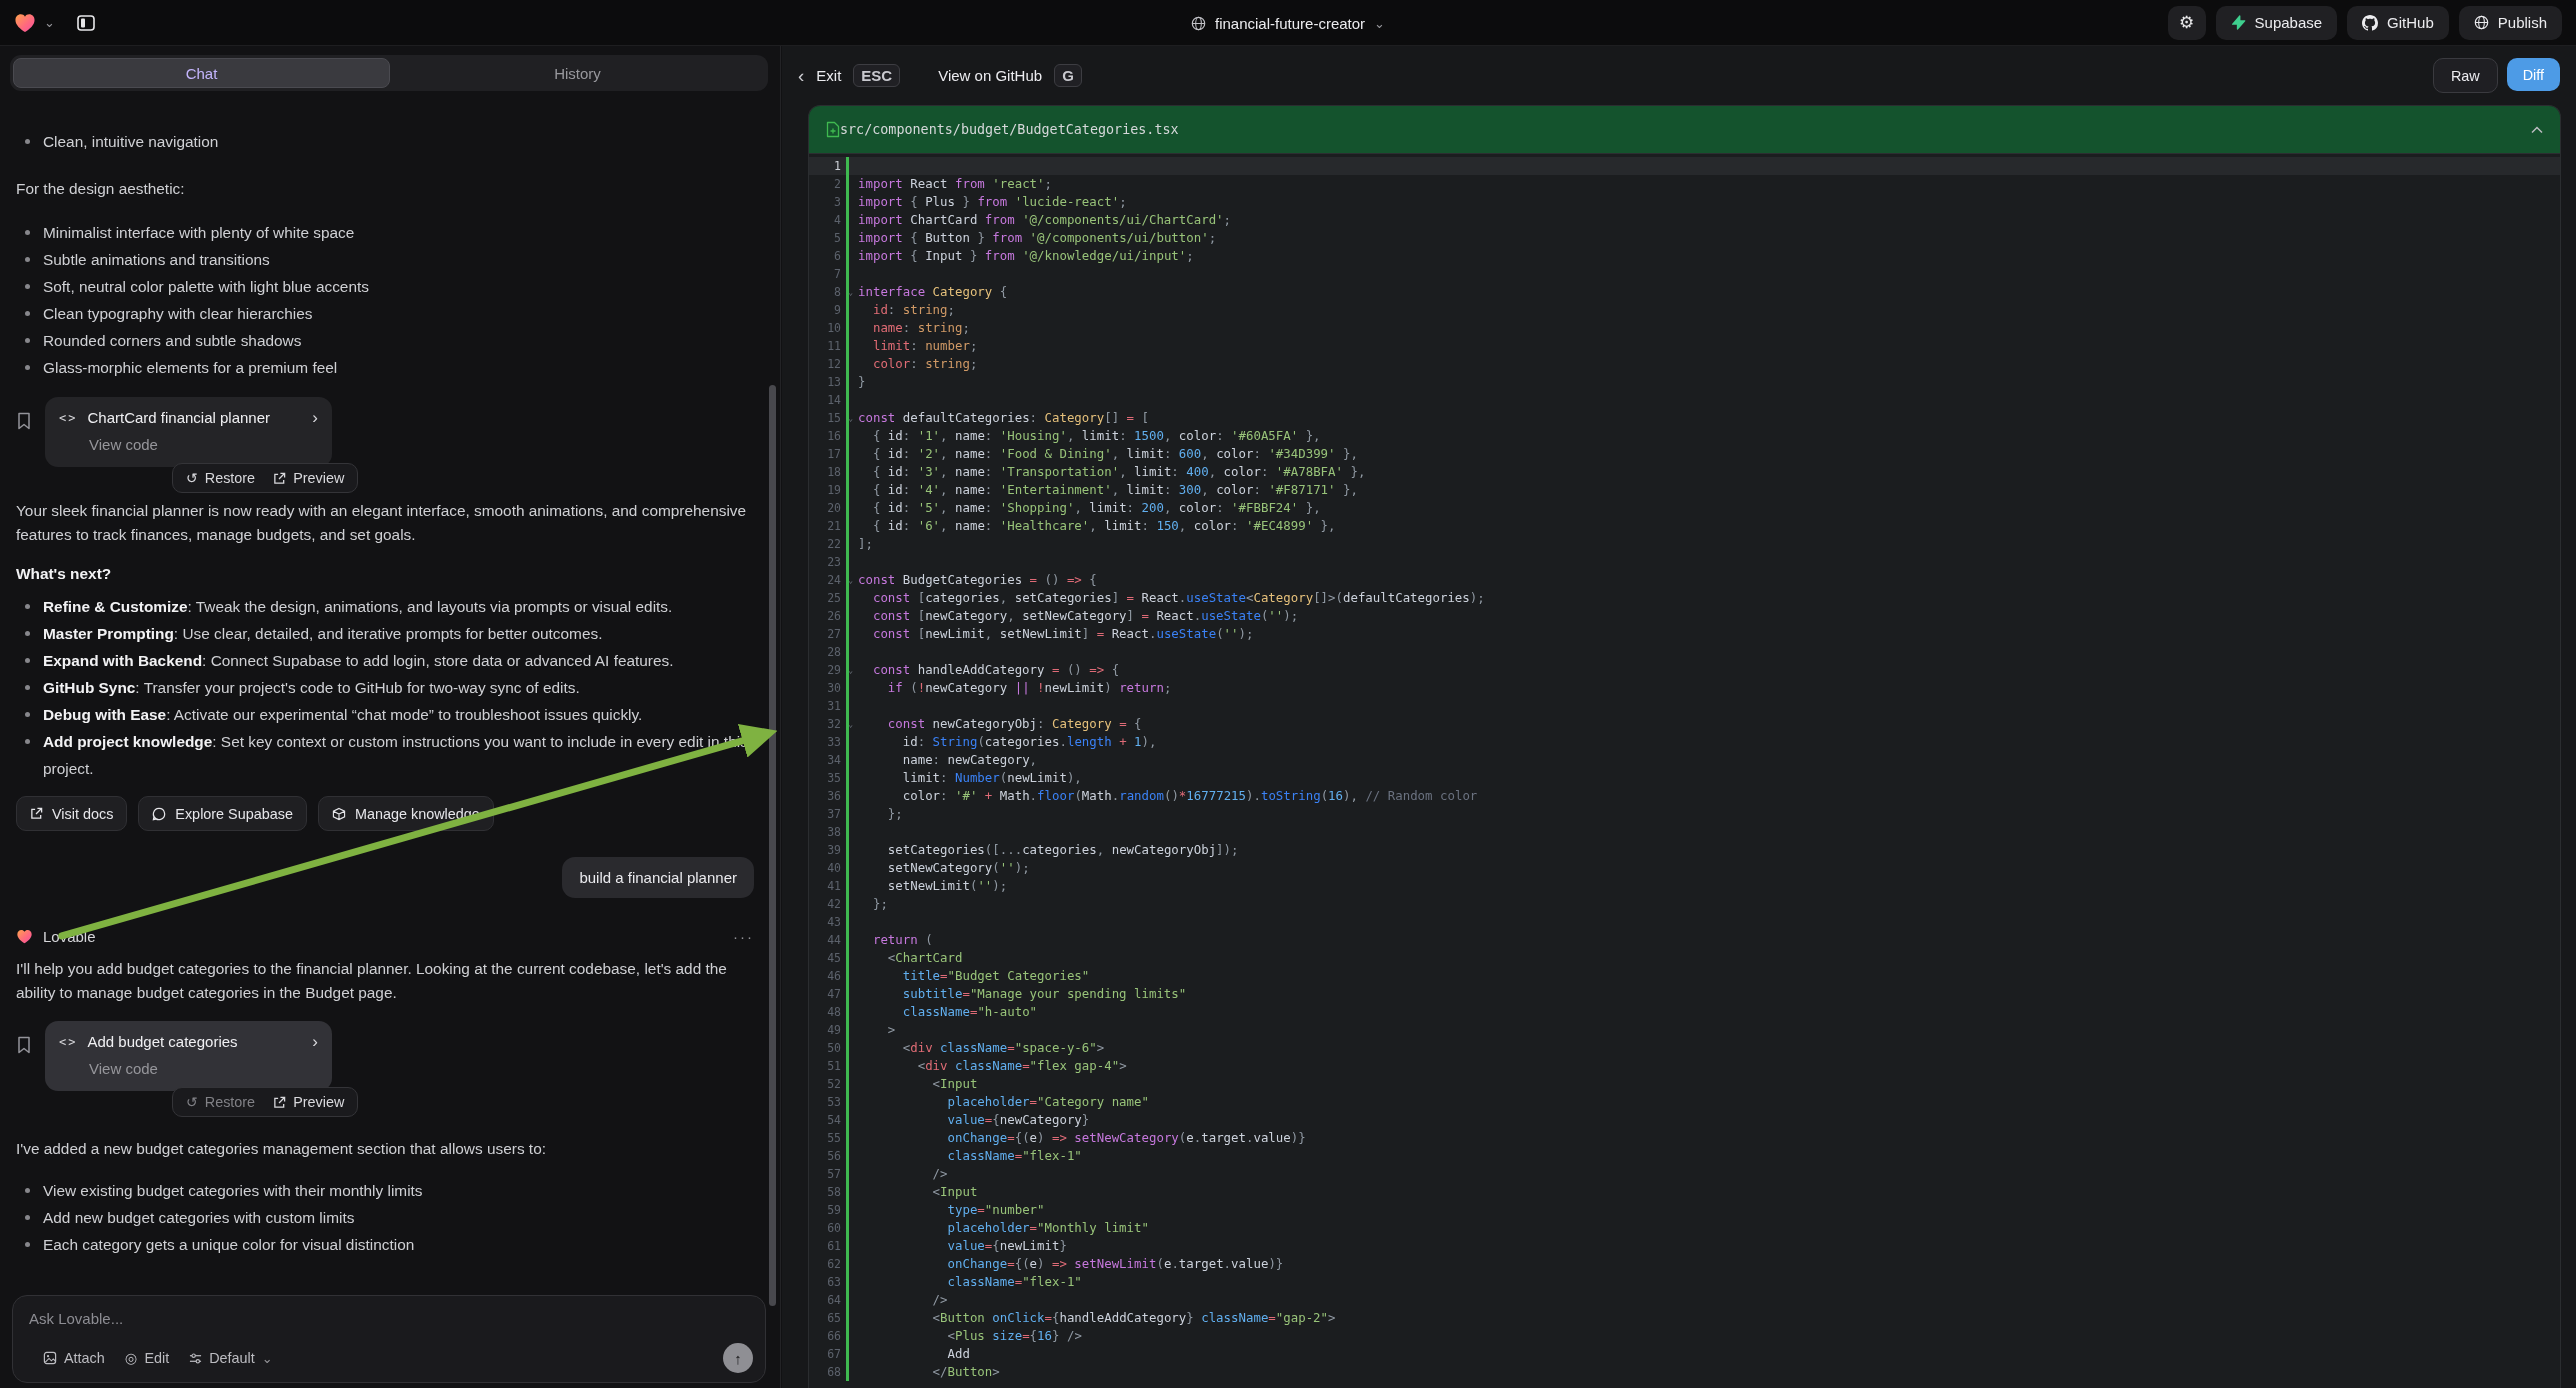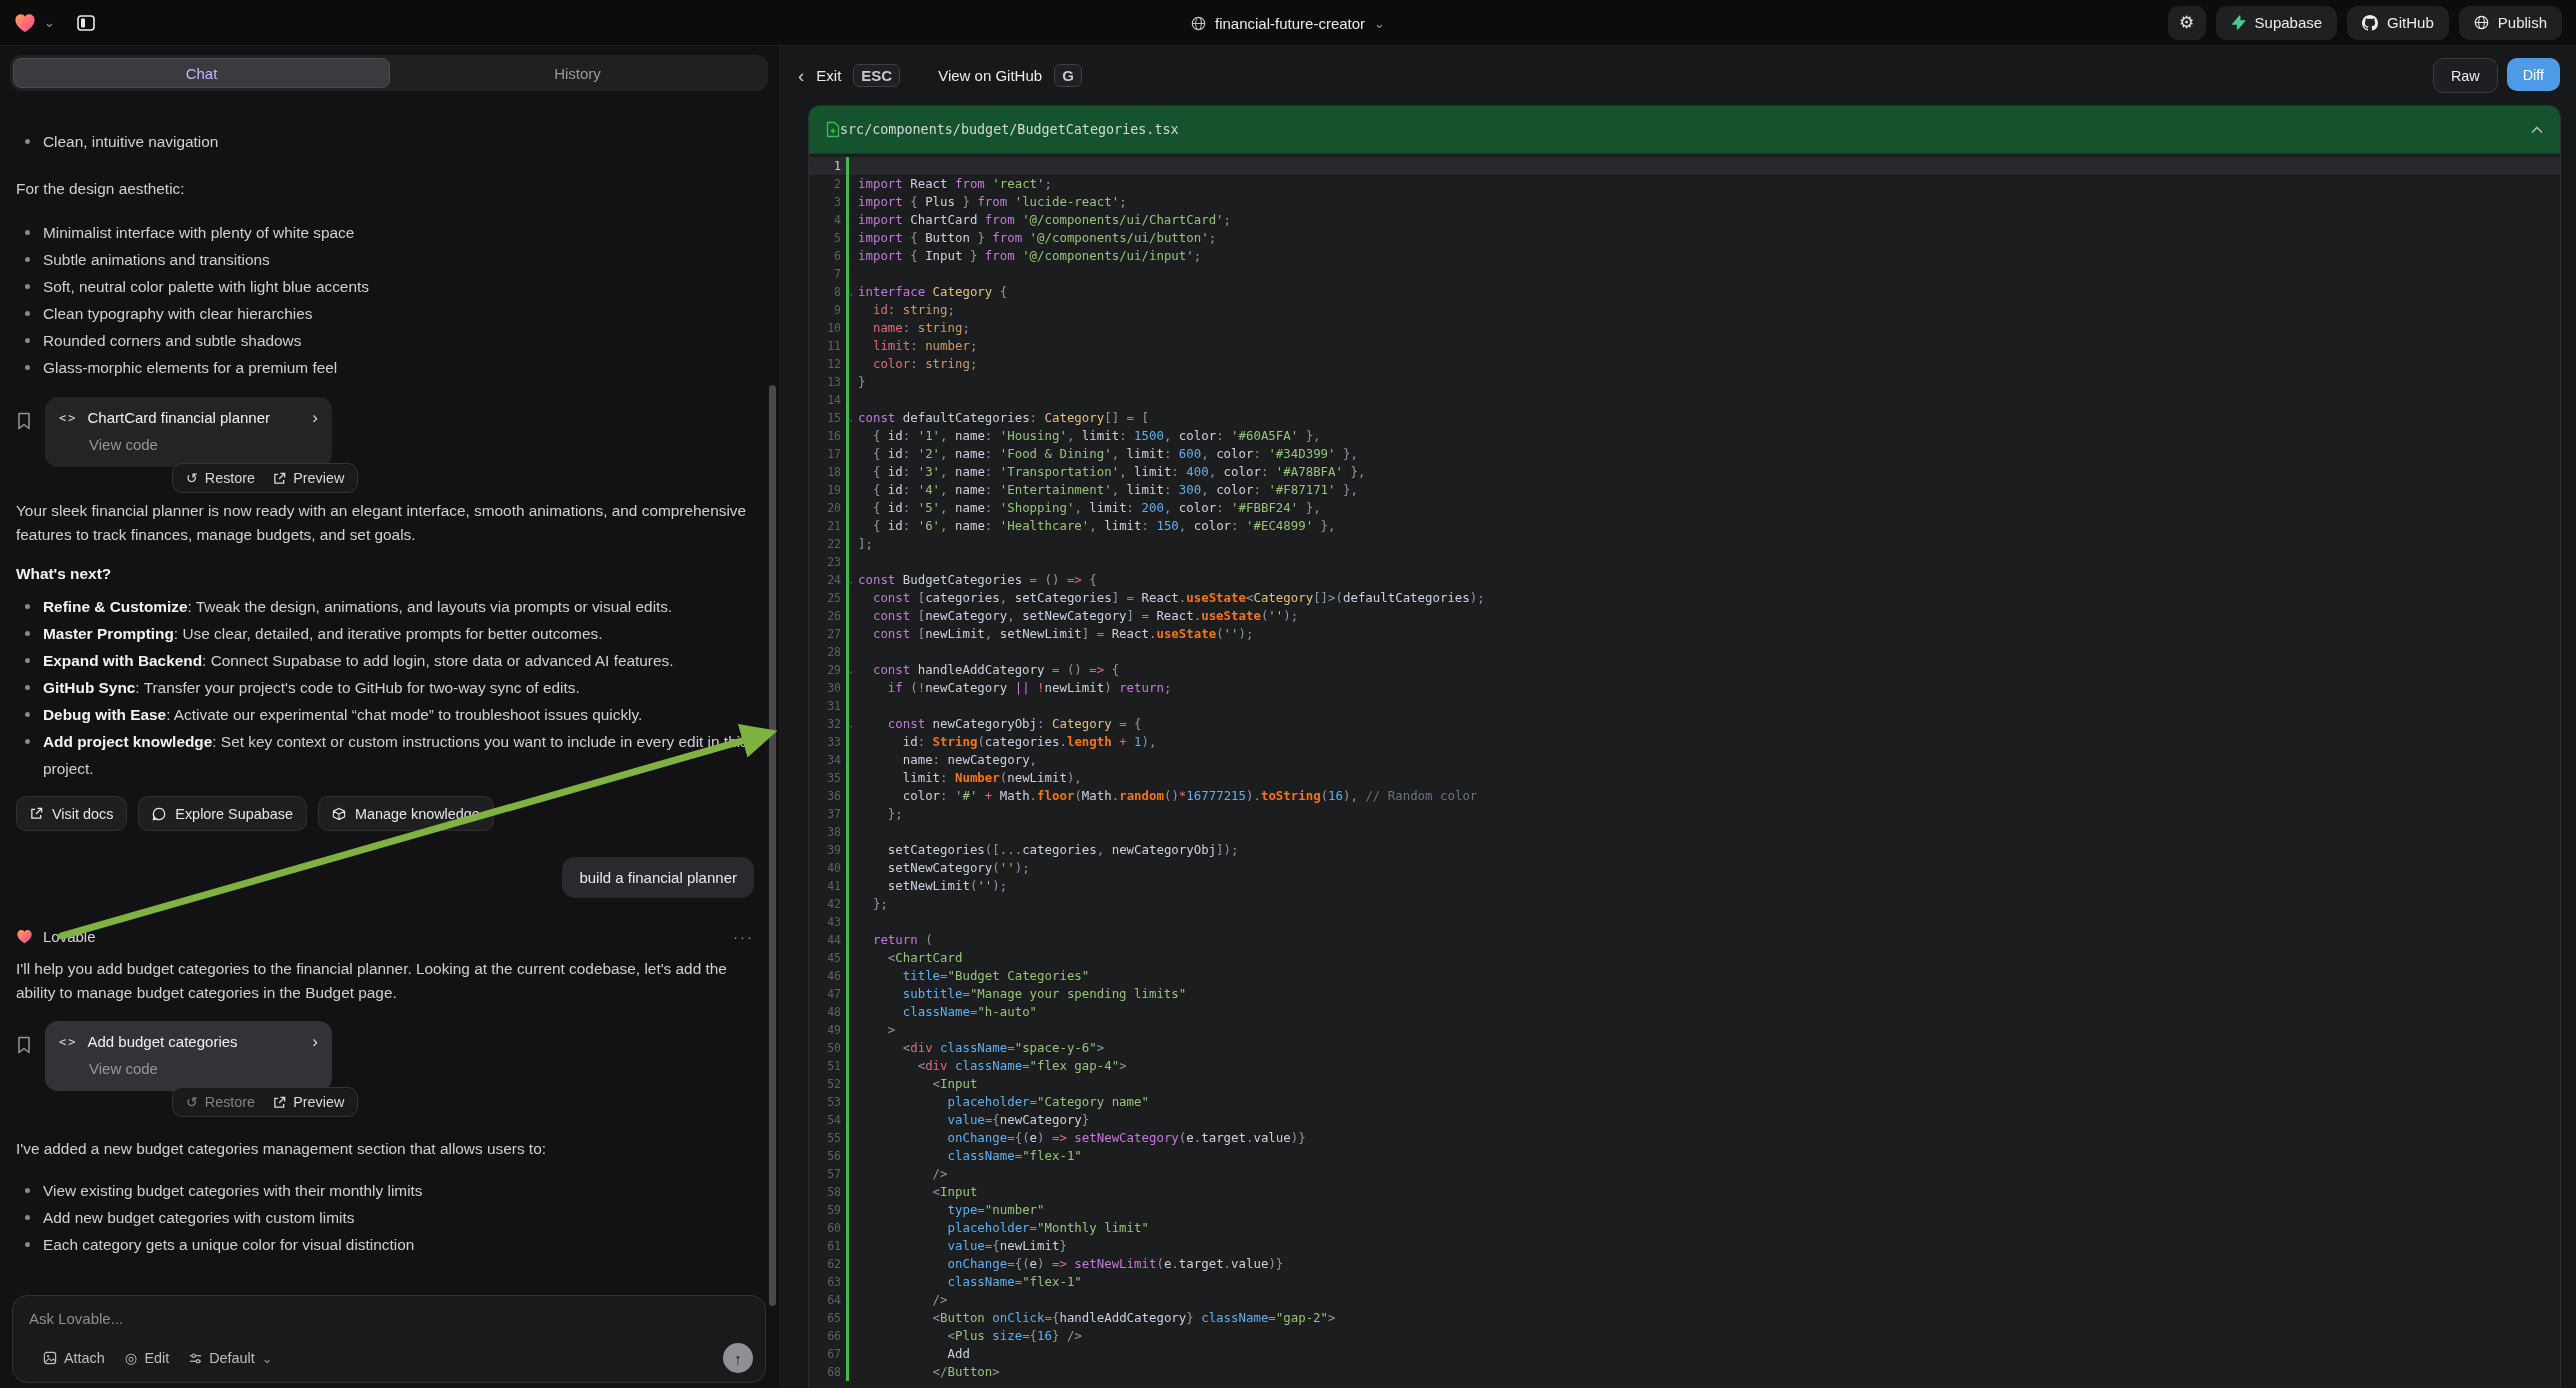--- a/index.html
+++ b/index.html
@@ -97,21 +97,21 @@
 
   .codearea{flex:1;background:#1b1d1f;padding-top:3px;font-family:"DejaVu Sans Mono",monospace;font-size:12.4px;overflow:hidden;}
   .cl{display:flex;height:18px;line-height:18px;white-space:pre;}
   .cl.hl{background:#27292c;}
   .gut{width:37px;flex:none;text-align:right;padding-right:5px;color:#5c626c;position:relative;box-sizing:border-box;font-size:11.5px;}
   .cl.hl .gut{color:#cdd1d7;}
   .fold{position:absolute;right:-7px;top:1px;font-size:8px;color:#6c727c;}
   .bar{width:3px;flex:none;background:#3fb950;}
   .txt{padding-left:9px;}
   .tk-k{color:#c678dd;} .tk-w{color:#ccd2dc;} .tk-p{color:#9099a3;} .tk-s{color:#98c379;}
-  .tk-n{color:#61afef;} .tk-f{color:#f97316;font-weight:bold;} .tk-t{color:#e5c07b;} .tk-pt{color:#d19a66;}
+  .tk-n{color:#61afef;} .tk-f{color:#3b82f6;} .tk-t{color:#e5c07b;} .tk-pt{color:#d19a66;}
   .tk-pr{color:#e06c75;} .tk-o{color:#df6b77;} .tk-c{color:#6b7280;} .tk-tag{color:#e06c75;}
   .tk-cp{color:#98c379;} .tk-at{color:#61afef;}
 
   .arrow-overlay{position:absolute;inset:0;pointer-events:none;z-index:40;}
 </style>
 </head>
 <body>
 
 <div id="app">
 
@@ -360,21 +360,21 @@
               <path d="M1 6.5 L6 1.5 L11 6.5" fill="none" stroke="#bcbcc1" stroke-width="1.5"></path>
             </svg>
         </span>
       </div>
       <div class="codearea" id="code-lines">
           <div class="cl hl"><div class="gut">1</div><div class="bar"></div><div class="txt"></div></div>
           <div class="cl"><div class="gut">2</div><div class="bar"></div><div class="txt"><span class="tk-k">import</span><span class="tk-w"> React </span><span class="tk-k">from</span><span class="tk-s"> 'react'</span><span class="tk-p">;</span></div></div>
           <div class="cl"><div class="gut">3</div><div class="bar"></div><div class="txt"><span class="tk-k">import</span><span class="tk-p"> { </span><span class="tk-w">Plus</span><span class="tk-p"> } </span><span class="tk-k">from</span><span class="tk-s"> 'lucide-react'</span><span class="tk-p">;</span></div></div>
           <div class="cl"><div class="gut">4</div><div class="bar"></div><div class="txt"><span class="tk-k">import</span><span class="tk-w"> ChartCard </span><span class="tk-k">from</span><span class="tk-s"> '@/components/ui/ChartCard'</span><span class="tk-p">;</span></div></div>
           <div class="cl"><div class="gut">5</div><div class="bar"></div><div class="txt"><span class="tk-k">import</span><span class="tk-p"> { </span><span class="tk-w">Button</span><span class="tk-p"> } </span><span class="tk-k">from</span><span class="tk-s"> '@/components/ui/button'</span><span class="tk-p">;</span></div></div>
-          <div class="cl"><div class="gut">6</div><div class="bar"></div><div class="txt"><span class="tk-k">import</span><span class="tk-p"> { </span><span class="tk-w">Input</span><span class="tk-p"> } </span><span class="tk-k">from</span><span class="tk-s"> '@/components/ui/input'</span><span class="tk-p">;</span></div></div>
+          <div class="cl"><div class="gut">6</div><div class="bar"></div><div class="txt"><span class="tk-k">import</span><span class="tk-p"> { </span><span class="tk-w">Input</span><span class="tk-p"> } </span><span class="tk-k">from</span><span class="tk-s"> '@/knowledge/ui/input'</span><span class="tk-p">;</span></div></div>
           <div class="cl"><div class="gut">7</div><div class="bar"></div><div class="txt"></div></div>
           <div class="cl"><div class="gut">8<span class="fold">⌄</span></div><div class="bar"></div><div class="txt"><span class="tk-k">interface</span><span class="tk-t"> Category </span><span class="tk-p">{</span></div></div>
           <div class="cl"><div class="gut">9</div><div class="bar"></div><div class="txt"><span class="tk-pr">  id</span><span class="tk-p">: </span><span class="tk-pt">string</span><span class="tk-p">;</span></div></div>
           <div class="cl"><div class="gut">10</div><div class="bar"></div><div class="txt"><span class="tk-pr">  name</span><span class="tk-p">: </span><span class="tk-pt">string</span><span class="tk-p">;</span></div></div>
           <div class="cl"><div class="gut">11</div><div class="bar"></div><div class="txt"><span class="tk-pr">  limit</span><span class="tk-p">: </span><span class="tk-pt">number</span><span class="tk-p">;</span></div></div>
           <div class="cl"><div class="gut">12</div><div class="bar"></div><div class="txt"><span class="tk-pr">  color</span><span class="tk-p">: </span><span class="tk-pt">string</span><span class="tk-p">;</span></div></div>
           <div class="cl"><div class="gut">13</div><div class="bar"></div><div class="txt"><span class="tk-p">}</span></div></div>
           <div class="cl"><div class="gut">14</div><div class="bar"></div><div class="txt"></div></div>
           <div class="cl"><div class="gut">15<span class="fold">⌄</span></div><div class="bar"></div><div class="txt"><span class="tk-k">const</span><span class="tk-w"> defaultCategories</span><span class="tk-p">: </span><span class="tk-t">Category</span><span class="tk-p">[] </span><span class="tk-o">=</span><span class="tk-p"> [</span></div></div>
           <div class="cl"><div class="gut">16</div><div class="bar"></div><div class="txt"><span class="tk-p">  { </span><span class="tk-w">id</span><span class="tk-p">: </span><span class="tk-s">'1'</span><span class="tk-p">, </span><span class="tk-w">name</span><span class="tk-p">: </span><span class="tk-s">'Housing'</span><span class="tk-p">, </span><span class="tk-w">limit</span><span class="tk-p">: </span><span class="tk-n">1500</span><span class="tk-p">, </span><span class="tk-w">color</span><span class="tk-p">: </span><span class="tk-s">'#60A5FA'</span><span class="tk-p"> },</span></div></div>

